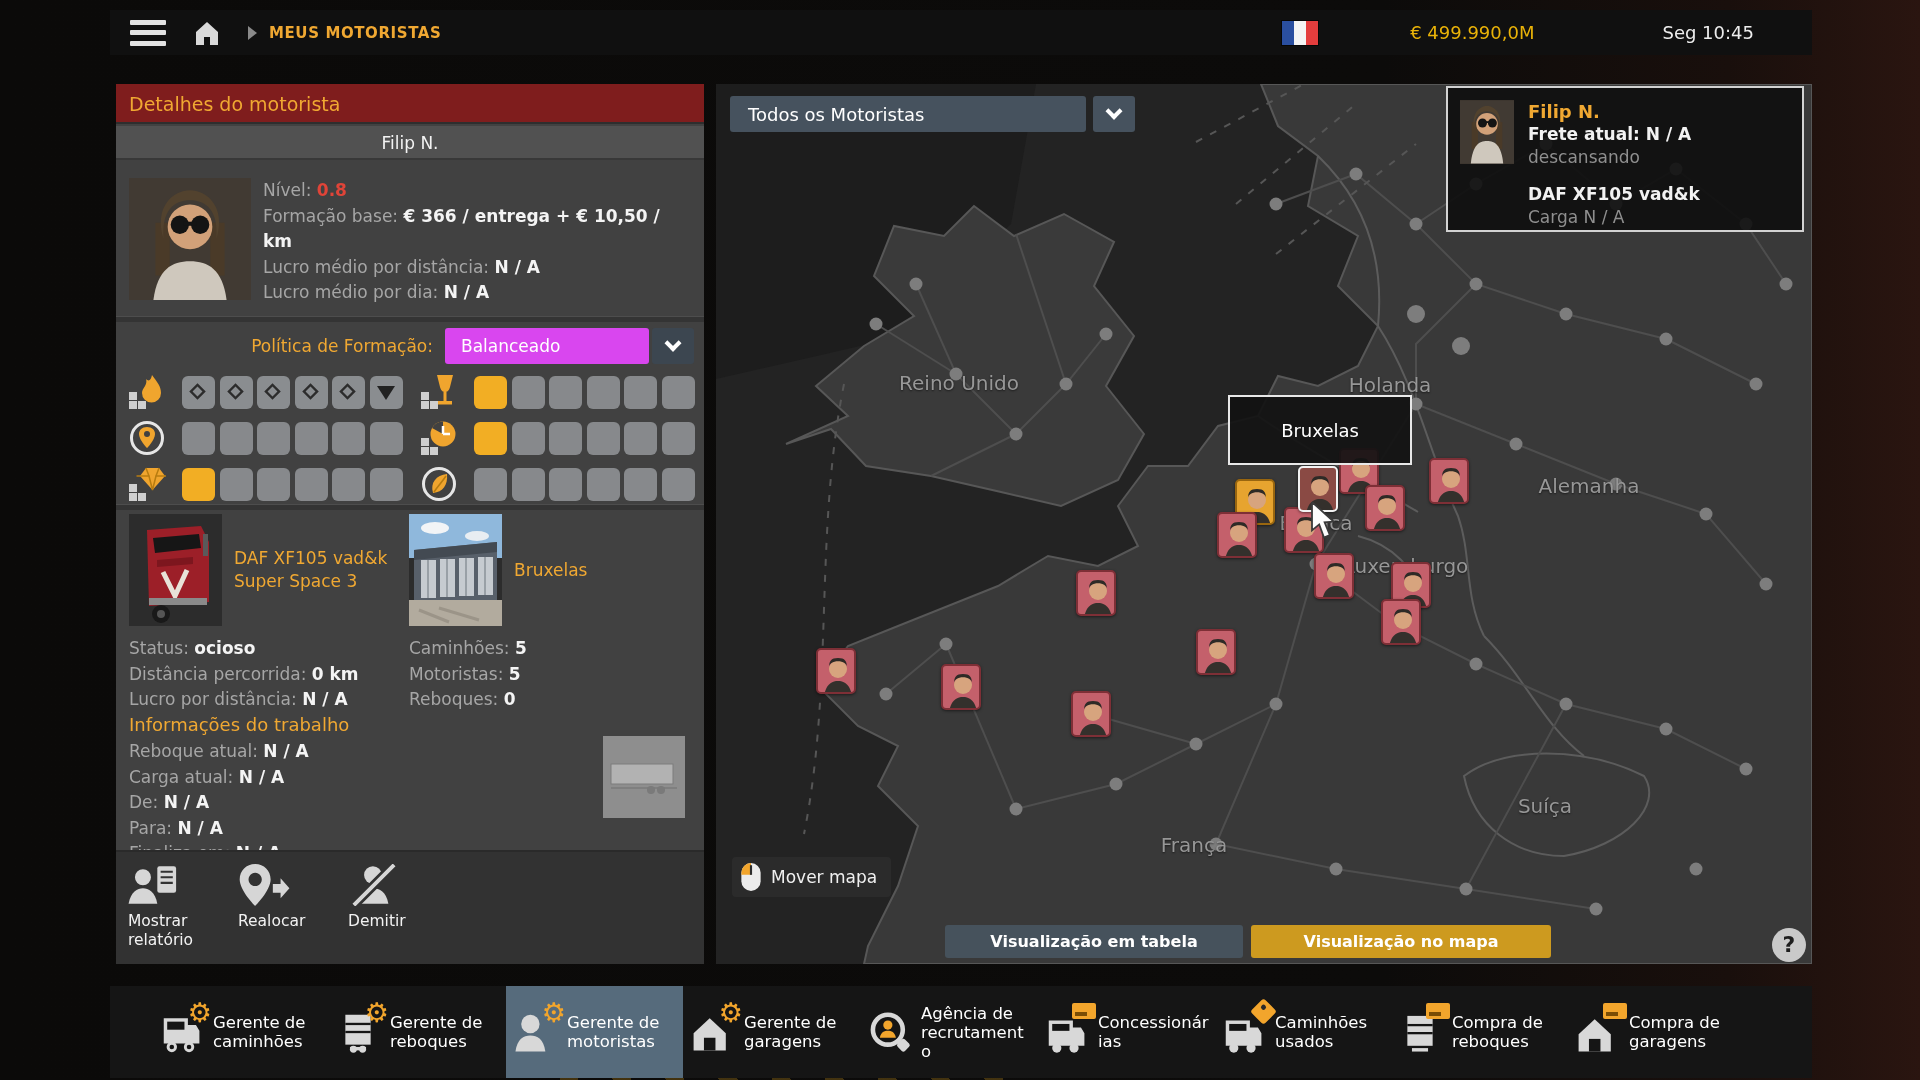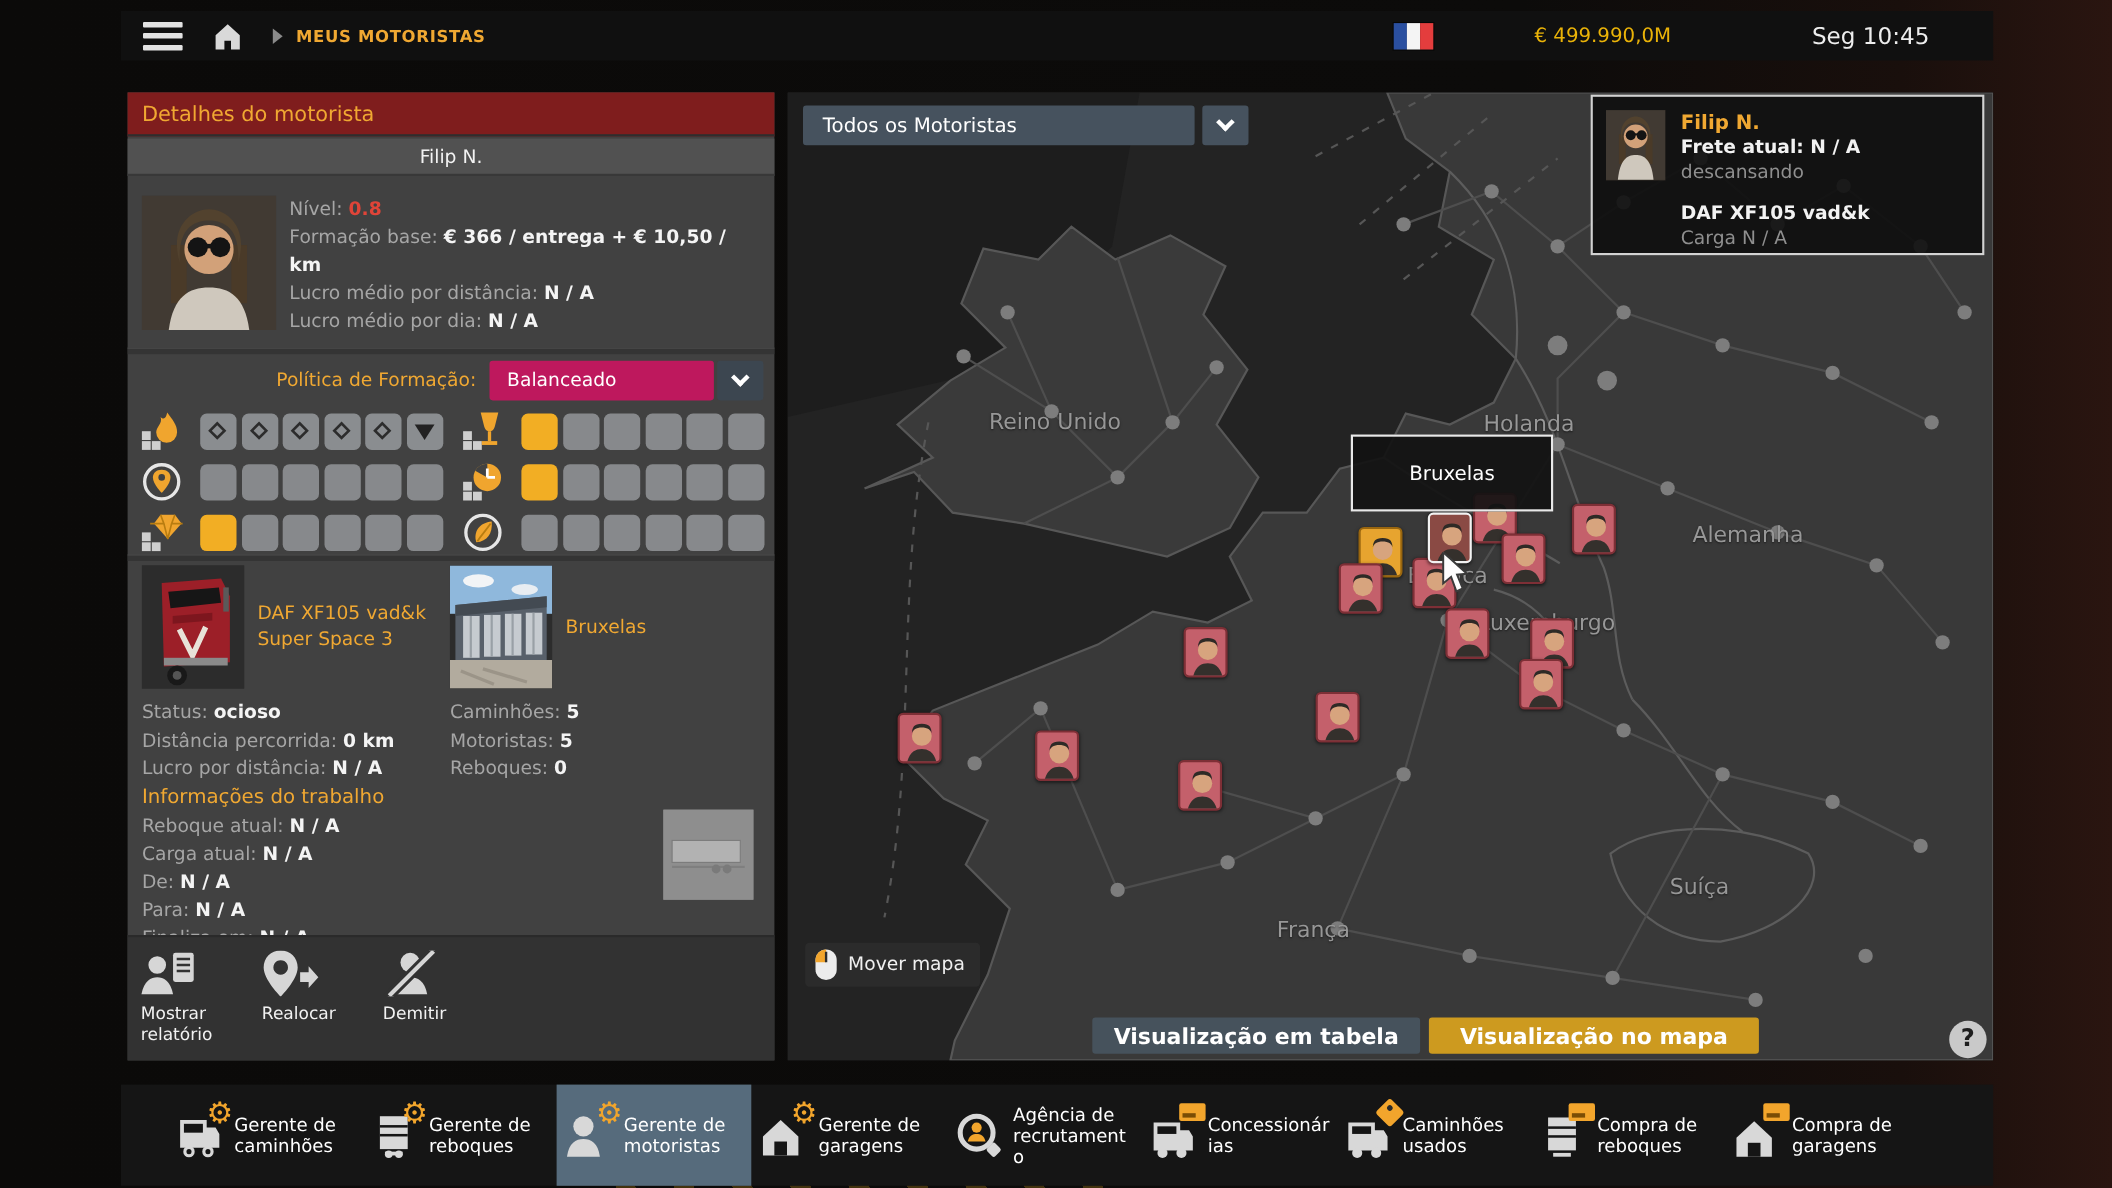--- a/index.html
+++ b/index.html
@@ -15,37 +15,37 @@
   .burger { width:36px; height:26px; display:flex; flex-direction:column; justify-content:space-between; cursor:pointer; }
   .burger i { display:block; height:5px; background:#e2e2e2; border-radius:1px; }
   .home-ic { margin-left:26px; }
   .crumb-tri { margin-left:26px; width:0; height:0; border-left:9px solid #8a8a8a;
                border-top:7px solid transparent; border-bottom:7px solid transparent; }
   .crumb { margin-left:12px; color:#f0a832; font-size:15px; font-weight:bold; letter-spacing:.6px; }
   .tb-right { margin-left:auto; display:flex; align-items:center; }
   .flag { width:36px; height:24px; display:flex; box-shadow:0 0 0 1px rgba(0,0,0,.6); }
   .flag i { flex:1; } .flag .b{background:#2a4fa0;} .flag .w{background:#f4f4f4;} .flag .r{background:#e43d3d;}
   .money { margin-left:92px; color:#eab308; font-size:18px; }
-  .clock { margin-left:128px; color:#ededed; font-size:21px; }
+  .clock { margin-left:128px; color:#ededed; font-size:18px; }
 
   
   .dpanel { position:absolute; left:116px; top:84px; width:588px; height:880px; background:#414141; z-index:4; }
   .dp-header { position:absolute; left:0; top:0; width:100%; height:40px; background:#7f1d1d;
                color:#f0a832; font-size:19px; line-height:40px; padding-left:13px; border-bottom:2px solid #2e2e2e; }
   .dp-name { position:absolute; left:0; top:42px; width:100%; height:34px; background:#515151;
              color:#f2f2f2; font-size:17px; text-align:center; line-height:34px; border-bottom:2px solid #383838; }
   .dp-info { position:absolute; left:0; top:78px; width:100%; height:152px; padding:16px 13px 0 13px; display:flex; }
   .avatar-lg { width:122px; height:122px; flex:0 0 122px; overflow:hidden; background:#3a332c; }
   .info-lines { margin-left:12px; font-size:17px; line-height:25.5px; }
   .k { color:#a6a6a6; } .v { color:#f4f4f4; font-weight:bold; } .lvl { color:#e04438; font-weight:bold; }
   .dp-sep { position:absolute; left:0; width:100%; height:6px; background:#343434; border-top:1px solid #4d4d4d; }
   .sep1 { top:232px; } .sep2 { top:420px; }
   .dp-policy { position:absolute; left:0; top:241px; width:100%; height:42px; display:flex; align-items:center; justify-content:flex-end; padding-right:10px;padding-left:24px; }
   .policy-label { color:#f0a832; font-size:17px; margin-right:12px; }
-  .select { background:#be185d; color:#fff; font-size:17px; height:36px; border-radius:3px; display:flex; align-items:center; cursor:pointer; }
+  .select { background:#d946ef; color:#fff; font-size:17px; height:36px; border-radius:3px; display:flex; align-items:center; cursor:pointer; }
   .policy-select { width:204px; padding-left:16px; }
   .chev-btn { width:42px; height:36px; margin-left:3px; border-radius:3px; background:#3c4650; display:flex; align-items:center; justify-content:center; cursor:pointer; }
   .chev { width:12px; height:12px; border-right:4px solid #fff; border-bottom:4px solid #fff; transform:rotate(45deg) translate(-2px,-2px); }
 
   .dp-skills { position:absolute; left:12px; top:290px; width:566px; display:grid;
                grid-template-columns:40px 224px 40px 224px; grid-column-gap:14px; grid-row-gap:10px; align-items:center; }
   .sk-ic { width:38px; height:36px; }
   .sq-row { display:flex; gap:4.5px; }
   .sq { width:33px; height:33px; border-radius:6px; background:#87898c; position:relative; }
   .sq.filled { background:#f2ae24; }
@@ -76,22 +76,22 @@
   .bx-tooltip { position:absolute; left:512px; top:311px; width:184px; height:70px; border:2px solid #e8e8e8;
                 background:rgba(18,18,18,.92); color:#fff; font-size:18px; display:flex; align-items:center; justify-content:center; z-index:22; }
   .portrait { position:absolute; width:40px; height:46px; border-radius:5px; background:#c4606b; border:2px solid #7e2f36;
               box-shadow:0 1px 3px rgba(0,0,0,.5); z-index:20; overflow:hidden; cursor:pointer; }
   .portrait.yellow { background:#e7a42f; border-color:#99660f; }
   .portrait.selected { background:#8a4a44; border-color:#f2f2f2; z-index:25; }
   .portrait svg { display:block; }
   .cursor { position:absolute; left:594px; top:418px; z-index:40; }
   .move-map { position:absolute; left:16px; top:773px; height:40px; background:rgba(44,44,44,.92); border-radius:4px;
               display:flex; align-items:center; padding:0 14px 0 8px; gap:9px; color:#f0f0f0; font-size:17px; z-index:30; }
-  .view-btn { position:absolute; top:841px; height:33px; border-radius:3px; color:#fff; font-size:20px; font-weight:bold;
-              display:flex; align-items:center; justify-content:center; cursor:pointer; z-index:30;margin-left:48px; }
+  .view-btn { position:absolute; top:841px; height:33px; border-radius:3px; color:#fff; font-size:16px; font-weight:bold;
+              display:flex; align-items:center; justify-content:center; cursor:pointer; z-index:30; }
   .btn-table { left:229px; width:298px; background:#46525c; }
   .btn-map { left:535px; width:300px; background:#cd9a1f; }
   .help-btn { position:absolute; left:1056px; top:844px; width:34px; height:34px; border-radius:50%; background:#c9c9c9;
               color:#1e1e1e; font-size:22px; font-weight:bold; text-align:center; line-height:34px; cursor:pointer; z-index:30; }
   .driver-card { position:absolute; left:730px; top:2px; width:358px; height:146px; border:2px solid #d2d2d2;
                  background:rgba(12,12,12,.88); z-index:30; display:flex; padding:12px; cursor:pointer; }
   .avatar-sm { width:54px; height:64px; flex:0 0 54px; overflow:hidden; background:#3a332c; }
   .card-lines { margin-left:14px; font-size:17px; line-height:23px; }
   .card-name { color:#f0a832; font-size:18px; font-weight:bold; }
   .card-white { color:#f2f2f2; font-weight:bold; }

